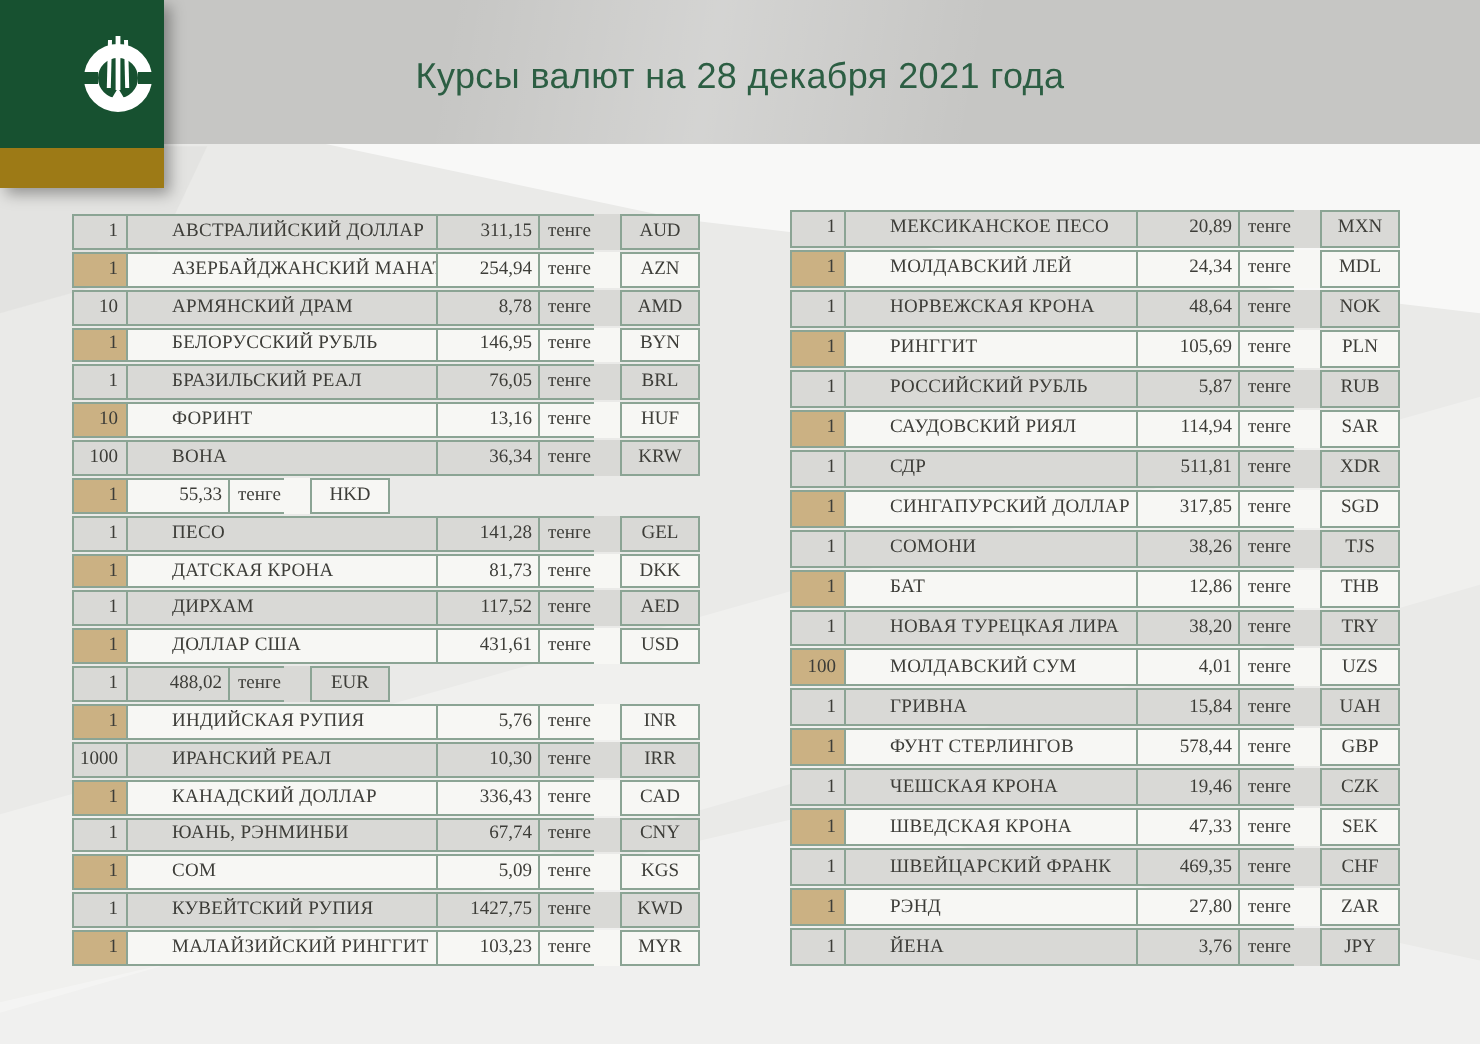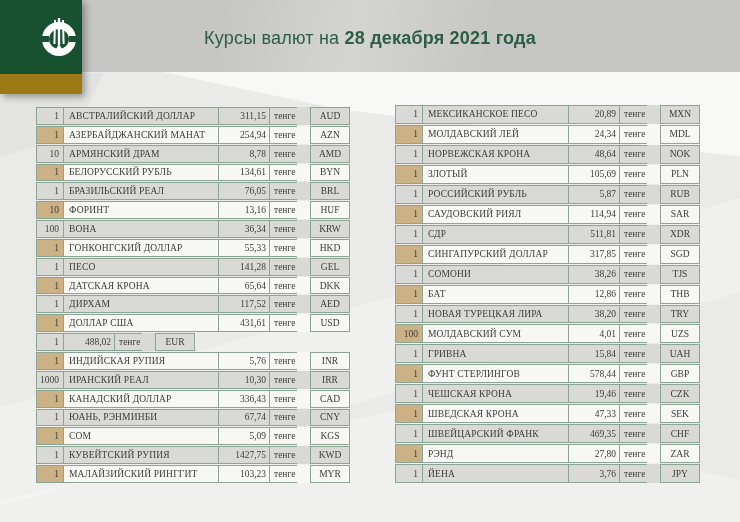--- a/index.html
+++ b/index.html
@@ -11,38 +11,38 @@
   .deco-2{background:#fff;opacity:.28;clip-path:polygon(0 78%,100% 38%,100% 56%,0 97%);}
   .deco-3{background:#dcdcda;opacity:.45;clip-path:polygon(0 14%,14% 14%,10% 26%,0 30%);}
   .deco-4{background:#fff;opacity:.30;clip-path:polygon(0 96%,55% 78%,100% 92%,100% 100%,0 100%);}
 
   .band{position:absolute;left:0;top:0;width:740px;height:72px;background:#c6c6c4;}
   .band-sheen{position:absolute;left:0;top:0;width:740px;height:72px;
         background:linear-gradient(100deg,rgba(255,255,255,0) 30%,rgba(255,255,255,.25) 48%,rgba(255,255,255,0) 66%);}
 
   .title{position:absolute;left:0;top:28px;width:740px;text-align:center;
          font-family:"Liberation Sans",sans-serif;font-size:18px;color:#2c5e43;letter-spacing:.2px;}
-  .title .bold{font-weight:bold;}
+  .title .bold{font-weight:normal;}
 
   .logo-block{position:absolute;left:0;top:0;width:82px;height:94px;
               box-shadow:3px 3px 7px rgba(0,0,0,.35);}
   .logo-green{position:absolute;left:0;top:0;width:82px;height:74px;background:#175130;}
   .logo-gold{position:absolute;left:0;top:74px;width:82px;height:20px;background:#9d7a16;}
   .emblem{position:absolute;left:40px;top:16px;width:38px;height:42px;}
 
   .xtable{position:absolute;display:flex;flex-direction:column;gap:1px;}
   #table-left{left:36px;top:107px;width:314px;height:376px;}
   #table-right{left:395px;top:105px;width:305px;height:378px;}
 
   .row{flex:1 1 0;display:flex;min-height:0;}
   .cell{box-sizing:border-box;border:1px solid #8ba494;background:#d9d9d6;
         display:flex;align-items:center;font-size:9.5px;color:#3d3d38;
         white-space:nowrap;overflow:hidden;margin-right:-1px;}
   .qty{width:28px;flex:none;justify-content:flex-end;padding-right:4px;}
-  .name{flex:1 1 auto;padding-left:5px;letter-spacing:.15px;}
+  .name{flex:1 1 auto;padding-left:22px;letter-spacing:.15px;}
   .val{width:52px;flex:none;justify-content:flex-end;padding-right:3px;}
   .unit{width:29px;flex:none;padding-left:4px;}
   .spacer{width:13px;flex:none;border:none;background:#d9d9d6;margin-right:0;}
   .code{width:40px;flex:none;justify-content:center;margin-right:0;}
 
   .row.alt .cell{background:#f7f7f4;}
   .row.alt .spacer{background:#f7f7f4;}
   .row.alt .qty{background:#cbb183;}
 </style>
 </head>
@@ -95,21 +95,21 @@
         <div class="cell qty">10</div>
         <div class="cell name">АРМЯНСКИЙ ДРАМ</div>
         <div class="cell val">8,78</div>
         <div class="cell unit">тенге</div>
         <div class="spacer"></div>
         <div class="cell code">AMD</div>
       </div>
       <div class="row alt">
         <div class="cell qty">1</div>
         <div class="cell name">БЕЛОРУССКИЙ РУБЛЬ</div>
-        <div class="cell val">134,61</div>
+        <div class="cell val">146,95</div>
         <div class="cell unit">тенге</div>
         <div class="spacer"></div>
         <div class="cell code">BYN</div>
       </div>
       <div class="row">
         <div class="cell qty">1</div>
         <div class="cell name">БРАЗИЛЬСКИЙ РЕАЛ</div>
         <div class="cell val">76,05</div>
         <div class="cell unit">тенге</div>
         <div class="spacer"></div>
@@ -126,38 +126,37 @@
       <div class="row">
         <div class="cell qty">100</div>
         <div class="cell name">ВОНА</div>
         <div class="cell val">36,34</div>
         <div class="cell unit">тенге</div>
         <div class="spacer"></div>
         <div class="cell code">KRW</div>
       </div>
       <div class="row alt">
         <div class="cell qty">1</div>
-        <div class="cell name">ГОНКОНГСКИЙ ДОЛЛАР</div>
         <div class="cell val">55,33</div>
         <div class="cell unit">тенге</div>
         <div class="spacer"></div>
         <div class="cell code">HKD</div>
       </div>
       <div class="row">
         <div class="cell qty">1</div>
         <div class="cell name">ПЕСО</div>
         <div class="cell val">141,28</div>
         <div class="cell unit">тенге</div>
         <div class="spacer"></div>
         <div class="cell code">GEL</div>
       </div>
       <div class="row alt">
         <div class="cell qty">1</div>
         <div class="cell name">ДАТСКАЯ КРОНА</div>
-        <div class="cell val">65,64</div>
+        <div class="cell val">81,73</div>
         <div class="cell unit">тенге</div>
         <div class="spacer"></div>
         <div class="cell code">DKK</div>
       </div>
       <div class="row">
         <div class="cell qty">1</div>
         <div class="cell name">ДИРХАМ</div>
         <div class="cell val">117,52</div>
         <div class="cell unit">тенге</div>
         <div class="spacer"></div>
@@ -255,21 +254,21 @@
       <div class="row">
         <div class="cell qty">1</div>
         <div class="cell name">НОРВЕЖСКАЯ КРОНА</div>
         <div class="cell val">48,64</div>
         <div class="cell unit">тенге</div>
         <div class="spacer"></div>
         <div class="cell code">NOK</div>
       </div>
       <div class="row alt">
         <div class="cell qty">1</div>
-        <div class="cell name">ЗЛОТЫЙ</div>
+        <div class="cell name">РИНГГИТ</div>
         <div class="cell val">105,69</div>
         <div class="cell unit">тенге</div>
         <div class="spacer"></div>
         <div class="cell code">PLN</div>
       </div>
       <div class="row">
         <div class="cell qty">1</div>
         <div class="cell name">РОССИЙСКИЙ РУБЛЬ</div>
         <div class="cell val">5,87</div>
         <div class="cell unit">тенге</div>

